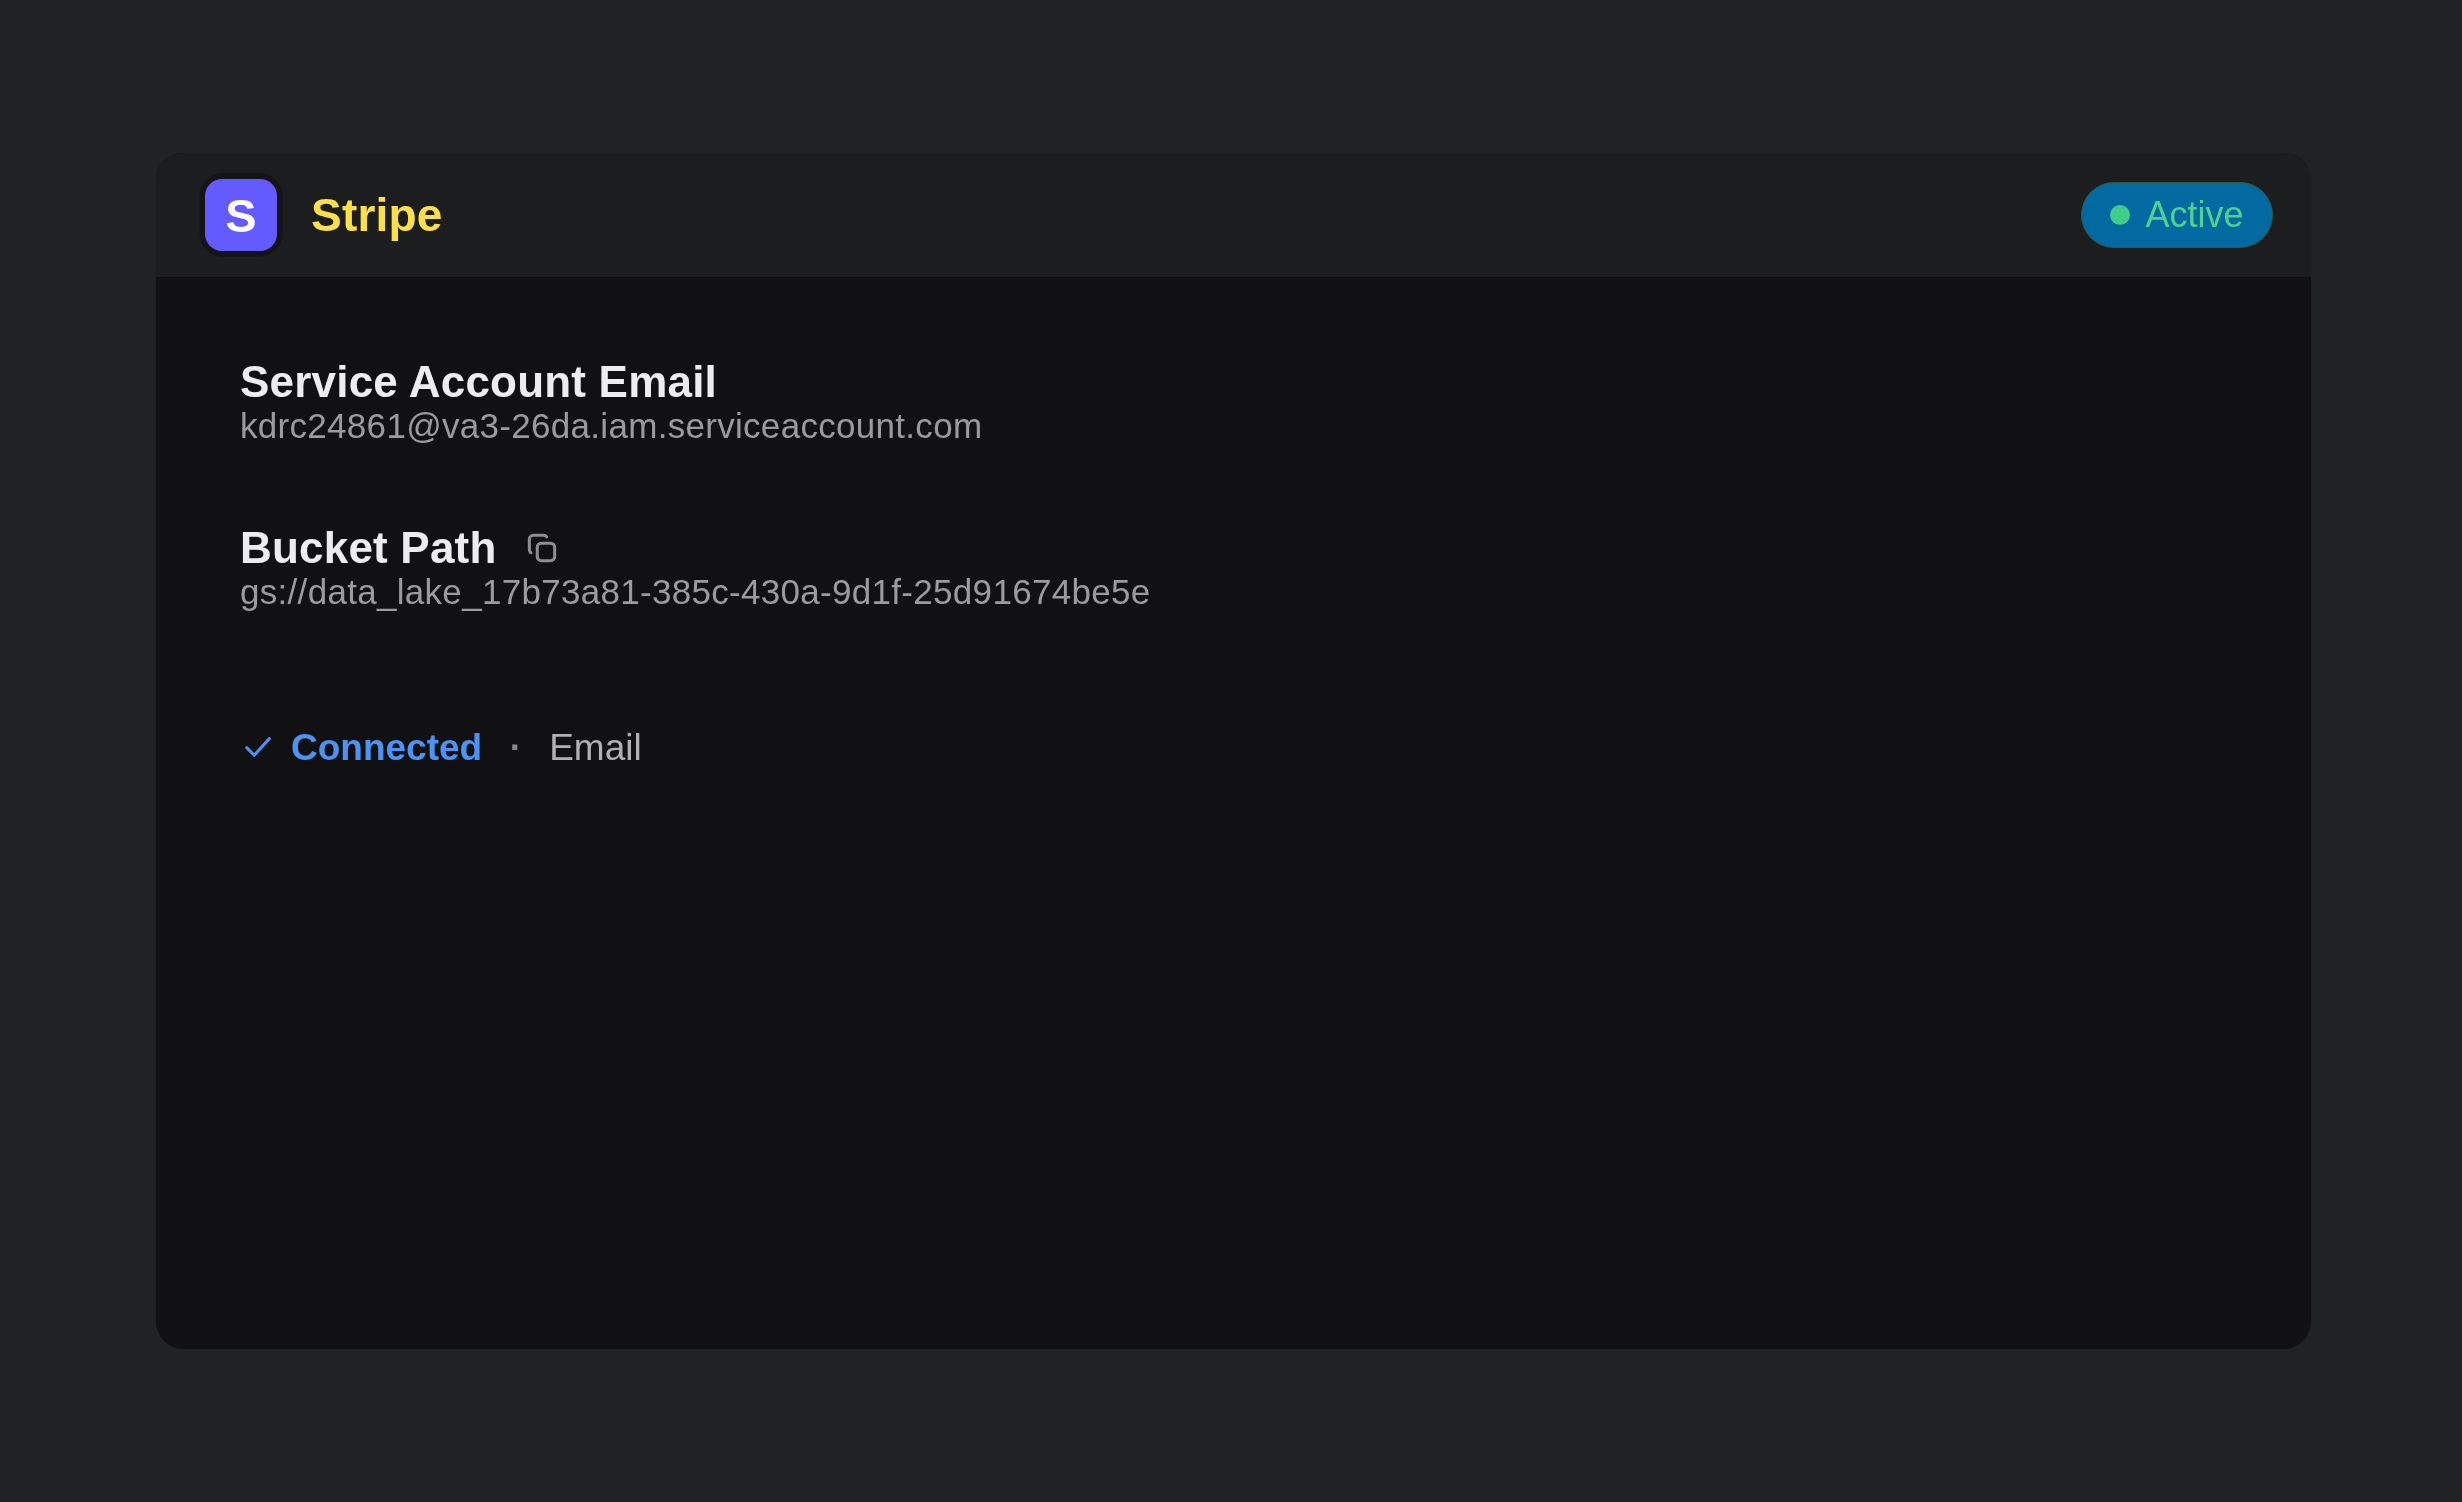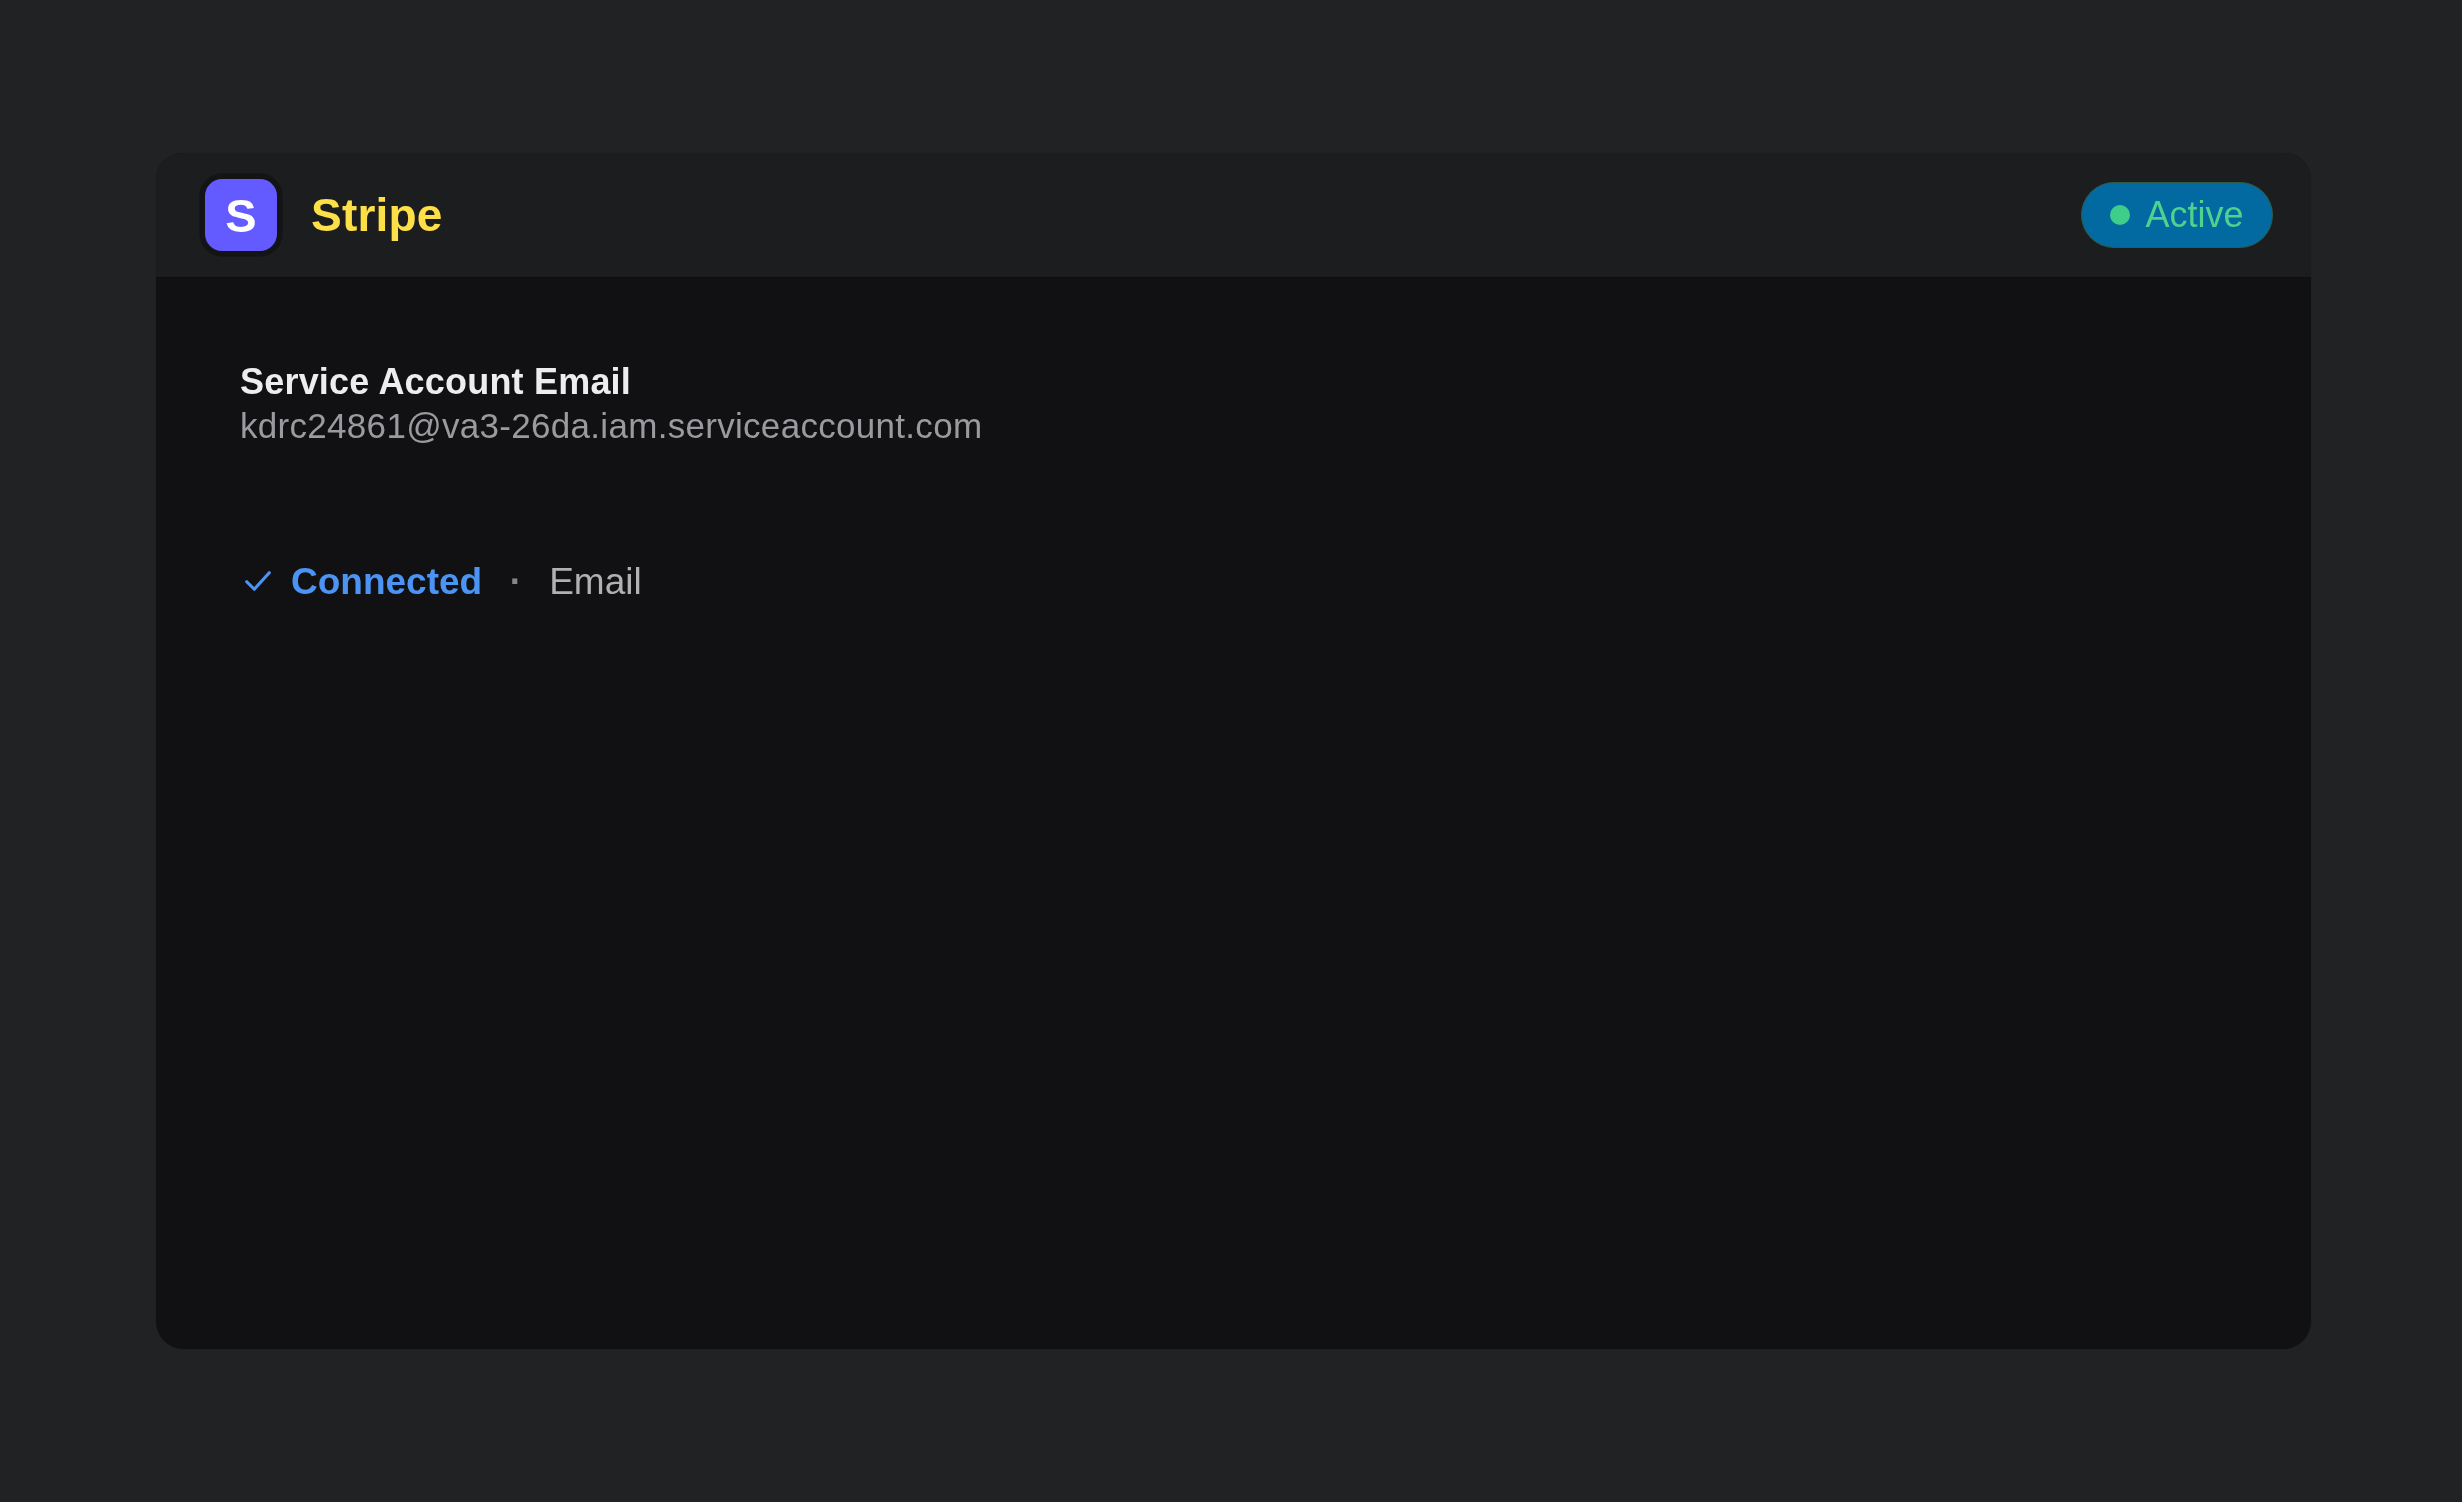--- a/index.html
+++ b/index.html
@@ -69,21 +69,21 @@
   .card-body {
     padding: 82px 85px 0 84px;
   }
   .field { margin: 0; }
   .field + .field { margin-top: 78px; }
   .field-label-row {
     display: flex;
     align-items: center;
   }
   .field-label {
-    font-size: 36px;
+    font-size: 44px;
     font-weight: 600;
     color: #ededef;
     line-height: 44px;
     letter-spacing: 0.2px;
   }
   .copy-btn {
     margin-left: 26.6px;
     background: none;
     border: none;
     padding: 0;
@@ -145,20 +145,34 @@
 
   <div class="card-body">
 
     <div class="field">
       <div class="field-label-row">
         <div class="field-label">Service Account Email</div>
       </div>
       <div class="field-value">kdrc24861@va3-26da.iam.serviceaccount.com</div>
     </div>
 
+    <div class="field">
+      <div class="field-label-row">
+        <div class="field-label">Bucket Path</div>
+        <button class="copy-btn">
+          <span>
+            <svg width="38" height="38" viewBox="0 0 24 24" fill="none" stroke="#8e8e92" stroke-width="1.9" stroke-linecap="round" stroke-linejoin="round">
+              <rect x="9" y="9" width="11" height="11" rx="2.5"></rect>
+              <path d="M5 15 A 2.5 2.5 0 0 1 4 13 V6.5 A 2.5 2.5 0 0 1 6.5 4 H13 A 2.5 2.5 0 0 1 15 5"></path>
+            </svg>
+          </span>
+        </button>
+      </div>
+      <div class="field-value">gs://data_lake_17b73a81-385c-430a-9d1f-25d91674be5e</div>
+    </div>
 
     <div class="footer-row">
       <span class="check-icon">
         <svg width="36" height="36" viewBox="0 0 24 24" fill="none" stroke="#4b94f3" stroke-width="2.1" stroke-linecap="round" stroke-linejoin="round">
           <polyline points="4.5 12.5 9.5 17.5 19.5 6.5"></polyline>
         </svg>
       </span>
       <a class="connected-link">Connected</a>
       <span class="dot-sep">·</span>
       <a class="manage-link">Email</a>

